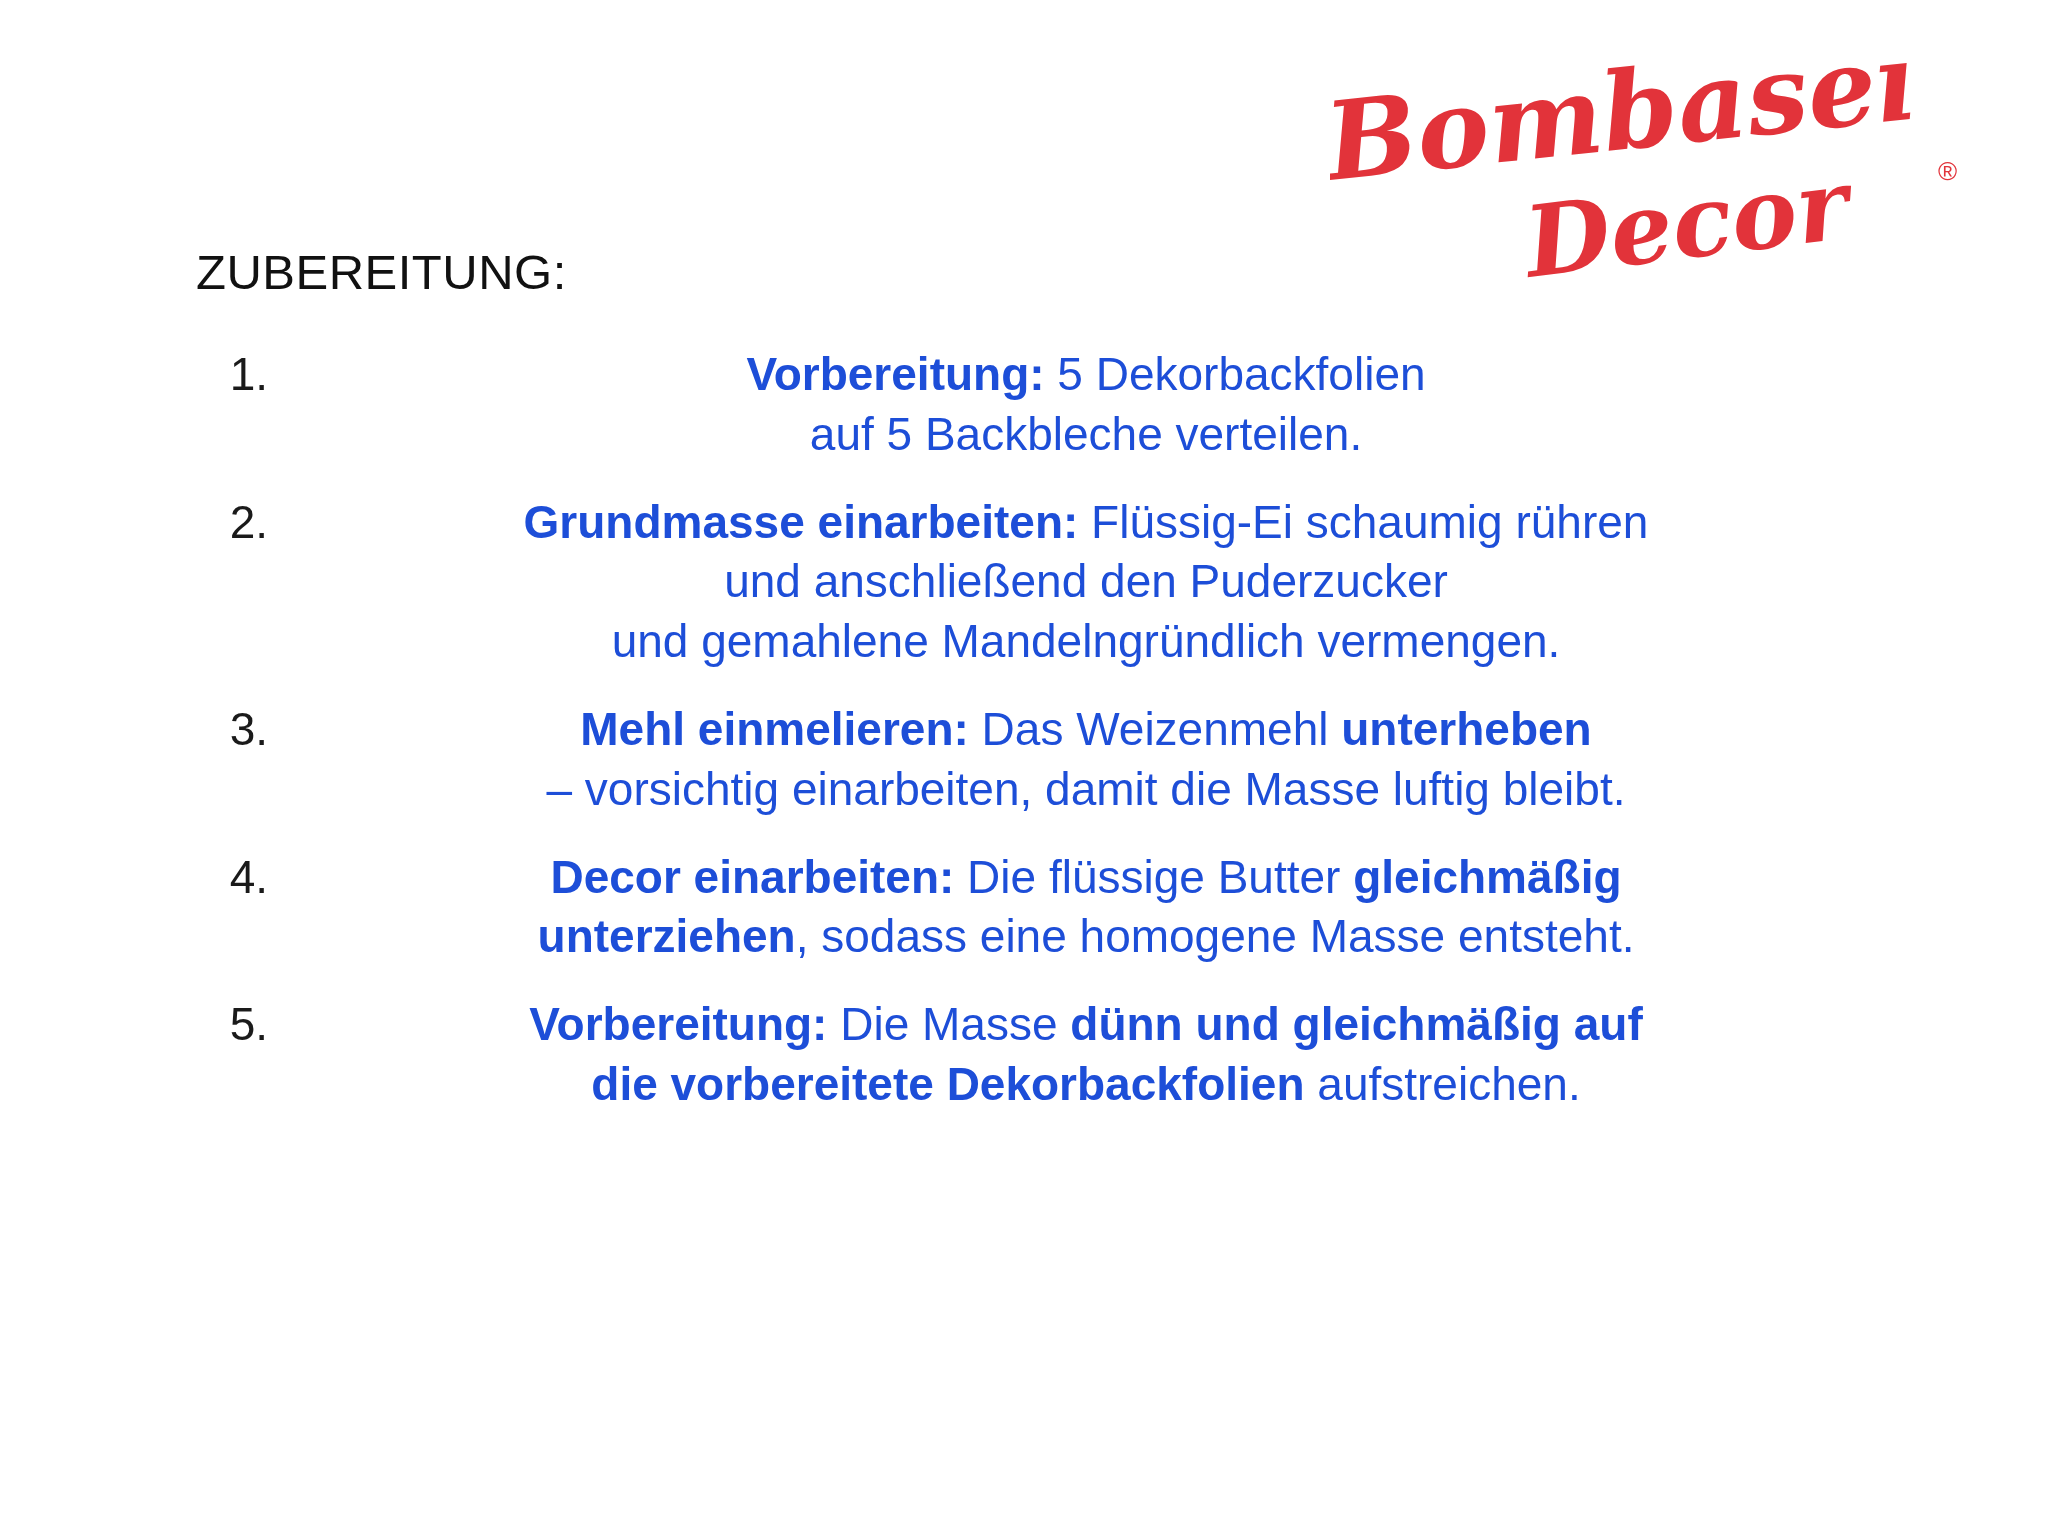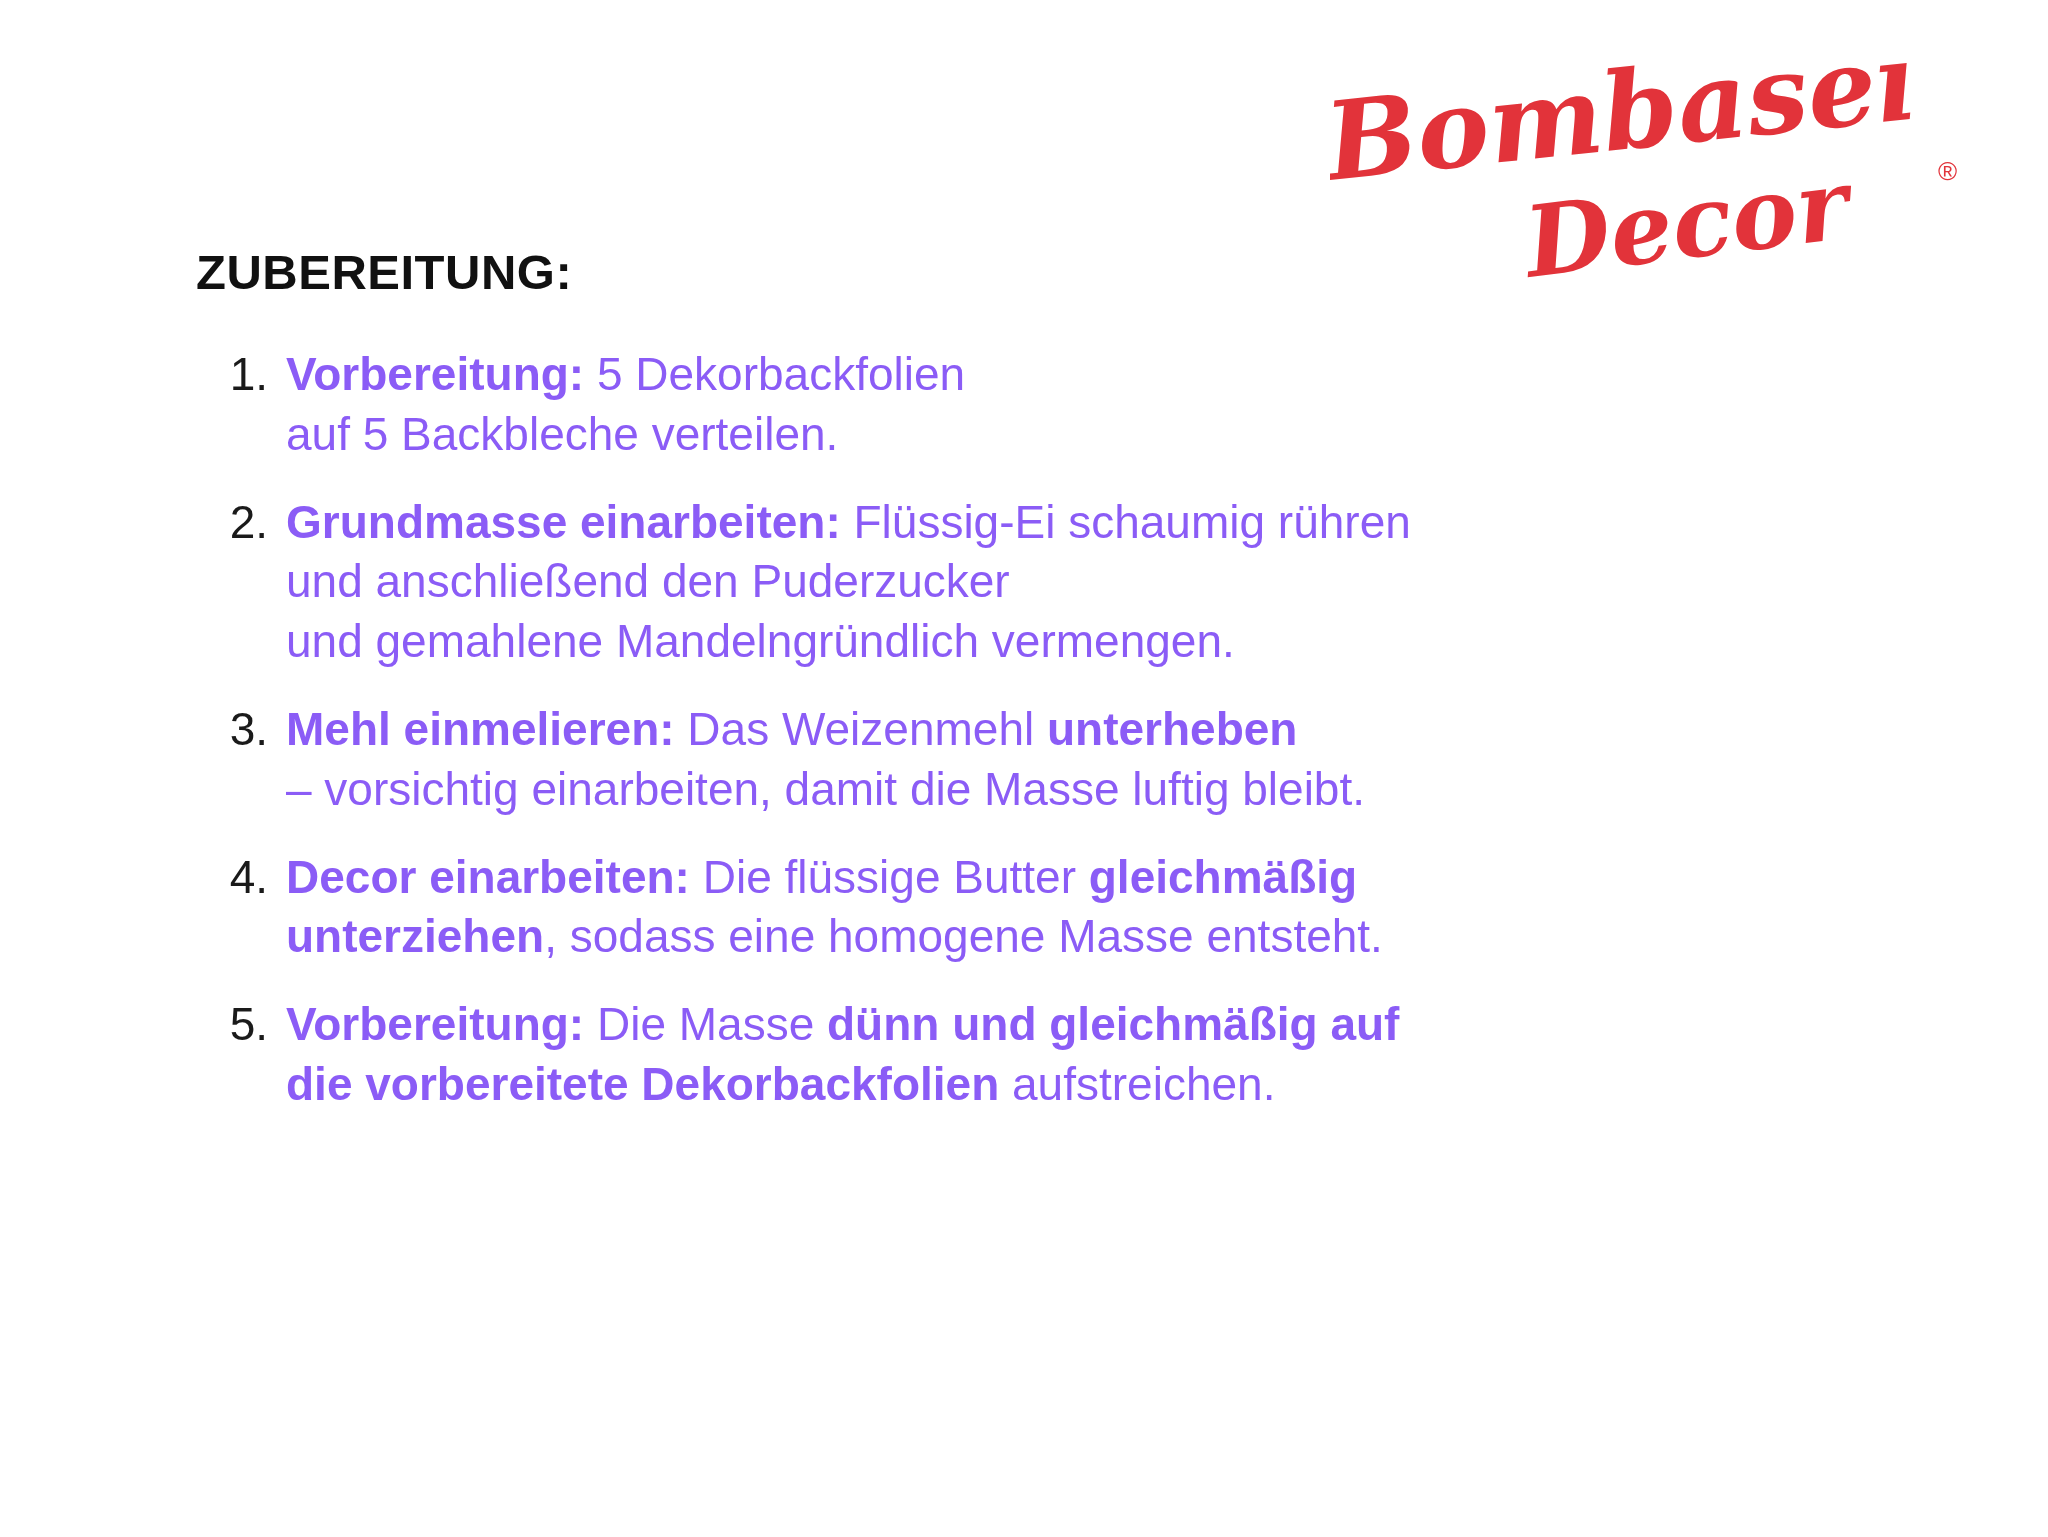--- a/index.html
+++ b/index.html
@@ -37,21 +37,21 @@
     width: 100%;
     height: 100%;
   }
 
   
   .heading {
     position: absolute;
     left: 196px;
     top: 244px;
     font-size: 49px;
-    font-weight: bold;
+    font-weight: normal;
     letter-spacing: 0.5px;
     color: #111111;
   }
 
   
   .steps {
     position: absolute;
     left: 196px;
     top: 345px;
     width: 1690px;
@@ -68,22 +68,23 @@
     padding-right: 18px;
     font-size: 46px;
     line-height: 1.30;
     color: #1a1a1a;
     font-weight: normal;
   }
   .step-body {
     flex: 1 1 auto;
     font-size: 46px;
     line-height: 1.30;
-    color: #8b5cf6;
+    color: #1d4ed8;
     font-weight: normal;
+    text-align: center;
   }
   .step-body b {
     font-weight: bold;
   }
 </style>
 </head>
 <body>
 
 <div class="page">
 

